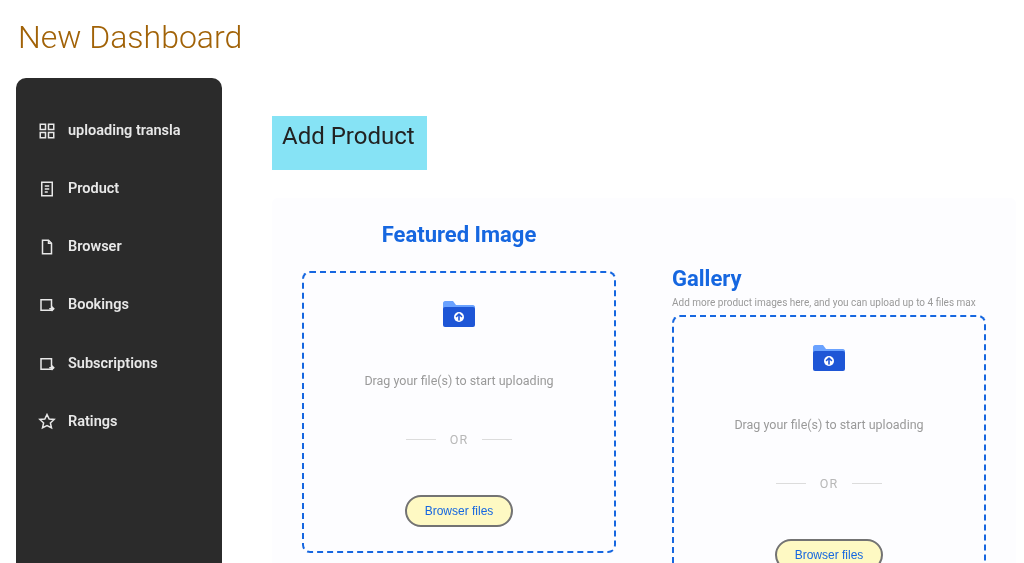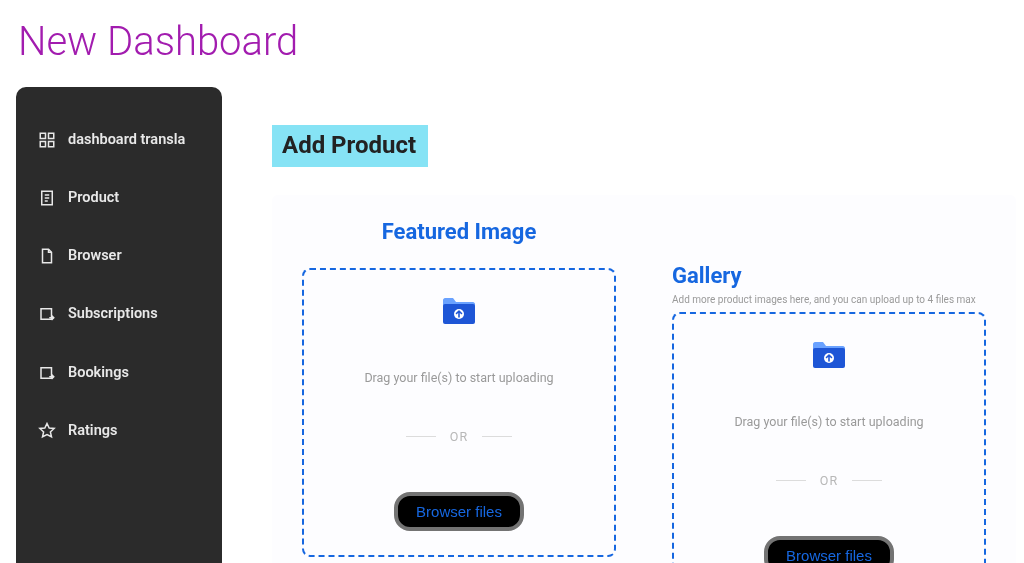--- a/index.html
+++ b/index.html
@@ -5,23 +5,23 @@
   * { box-sizing: border-box; margin: 0; padding: 0; }
   body {
     font-family: -apple-system, BlinkMacSystemFont, "Segoe UI", Roboto, "Helvetica Neue", "Lato", sans-serif;
     background: #ffffff;
     color: #333;
     width: 1024px;
     height: 563px;
     overflow: hidden;
   }
   .page-title {
-    font-size: 40px;
+    font-size: 32px;
     font-weight: 300;
-    color: #a21caf;
+    color: #a16207;
     padding: 18px 0 4px 18px;
   }
   .layout {
     display: flex;
     align-items: flex-start;
   }
   .sidebar {
     width: 206px;
     background: #2b2b2b;
     border-radius: 10px;
@@ -56,23 +56,23 @@
   .side-item .label {
     line-height: 1.25;
   }
   .content {
     flex: 1;
     padding: 56px 0 0 50px;
   }
   .add-title {
     display: inline-block;
     background: #86e3f5;
-    padding: 6px 12px 8px 10px;
+    padding: 6px 12px 20px 10px;
     font-size: 24px;
-    font-weight: 700;
+    font-weight: 400;
     color: #222;
   }
   .card {
     margin-top: 28px;
     background: #fdfdff;
     border-radius: 6px;
     padding: 24px 30px 40px 30px;
     display: flex;
     gap: 56px;
     width: 744px;
@@ -122,24 +122,24 @@
     color: #b8b8b8;
     font-size: 12.5px;
     letter-spacing: 1px;
   }
   .or-row .line {
     width: 30px;
     height: 1px;
     background: #dcdcdc;
   }
   .browse-btn {
-    border: 4px solid #737373;
+    border: 2px solid #737373;
     color: #1667e0;
-    background: #000000;
-    font-size: 15px;
+    background: #fef9c3;
+    font-size: 12px;
     padding: 7px 18px;
     border-radius: 16px;
     cursor: pointer;
     font-weight: 500;
   }
 </style>
 </head>
 <body>
 
 <div class="page-title">New Dashboard</div>
@@ -150,21 +150,21 @@
 
     <div class="side-item">
       <span class="icn">
         <svg viewBox="0 0 24 24" width="18" height="18" fill="none" stroke="currentColor" stroke-width="2">
           <rect x="3" y="3" width="7" height="7"></rect>
             <rect x="14" y="3" width="7" height="7"></rect>
           <rect x="3" y="14" width="7" height="7"></rect>
             <rect x="14" y="14" width="7" height="7"></rect>
         </svg>
       </span>
-      <span class="label">dashboard transla</span>
+      <span class="label">uploading transla</span>
     </div>
 
 
     <div class="side-item">
       <span class="icn">
         <svg viewBox="0 0 24 24" width="18" height="18" fill="none" stroke="currentColor" stroke-width="2">
           <rect x="5" y="3" width="14" height="18"></rect>
             <path d="M9 8h6M9 12h6M9 16h4"></path>
         </svg>
       </span>
@@ -181,31 +181,31 @@
       <span class="label">Browser</span>
     </div>
 
     <div class="side-item">
       <span class="icn">
         <svg viewBox="0 0 24 24" width="18" height="18" fill="none" stroke="currentColor" stroke-width="2">
           <rect x="4" y="5" width="14" height="14"></rect>
             <path d="M18 14l3 3-3 3M21 17h-6"></path>
         </svg>
       </span>
-      <span class="label">Subscriptions</span>
+      <span class="label">Bookings</span>
     </div>
 
     <div class="side-item">
       <span class="icn">
         <svg viewBox="0 0 24 24" width="18" height="18" fill="none" stroke="currentColor" stroke-width="2">
           <rect x="4" y="5" width="14" height="14"></rect>
             <path d="M18 14l3 3-3 3M21 17h-6"></path>
         </svg>
       </span>
-      <span class="label">Bookings</span>
+      <span class="label">Subscriptions</span>
     </div>
 
 
     <div class="side-item">
       <span class="icn">
         <svg viewBox="0 0 24 24" width="18" height="18" fill="none" stroke="currentColor" stroke-width="2">
           <path d="M12 2l2.9 6 6.6.6-5 4.6 1.5 6.5L12 16.8 6 19.7l1.5-6.5-5-4.6 6.6-.6z"></path>
         </svg>
       </span>
       <span class="label">Ratings</span>

